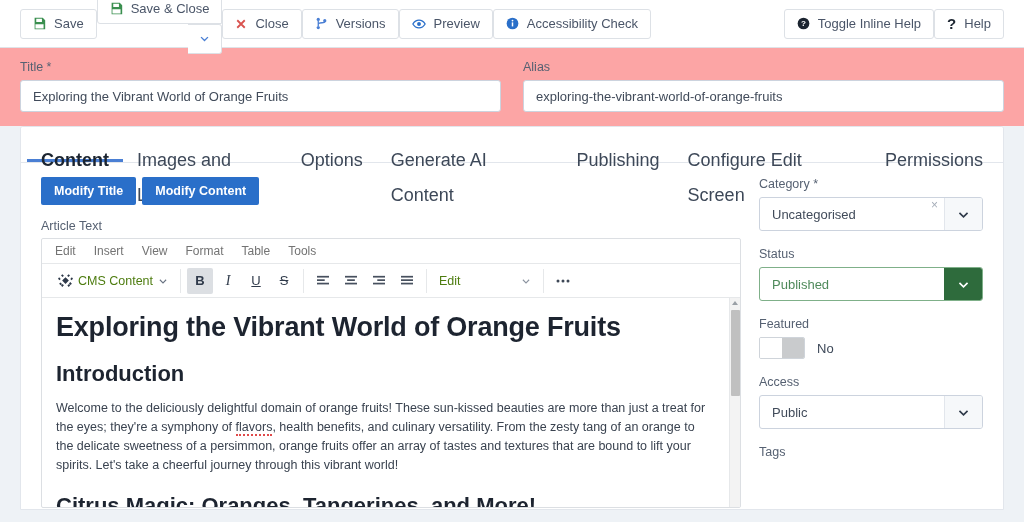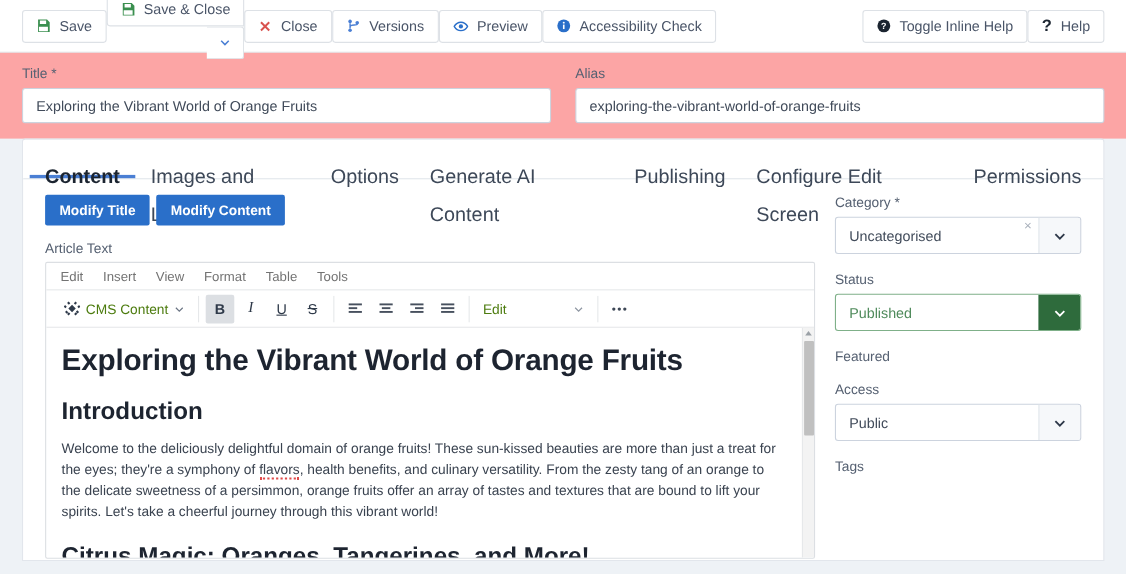--- a/index.html
+++ b/index.html
@@ -378,20 +378,27 @@
           <div class="chev">
             <svg width="13" height="13" viewBox="0 0 16 16">
                 <path fill="none" stroke="#ffffff" stroke-width="2" d="M3 6l5 5 5-5"></path>
               </svg>
           </div>
         </div>
       </div>
 
       <div class="rfield">
         <div class="rlabel">Featured</div>
+        <div class="switchrow">
+          <div class="switch">
+            <div class="half off"></div>
+            <div class="half on"></div>
+          </div>
+          <span class="switch-label">No</span>
+        </div>
       </div>
 
       <div class="rfield">
         <div class="rlabel">Access</div>
         <div class="selbox plain">
           <div class="val">Public</div>
           <div class="chev">
             <svg width="13" height="13" viewBox="0 0 16 16">
                 <path fill="none" stroke="#2f3a4a" stroke-width="2" d="M3 6l5 5 5-5"></path>
               </svg>

